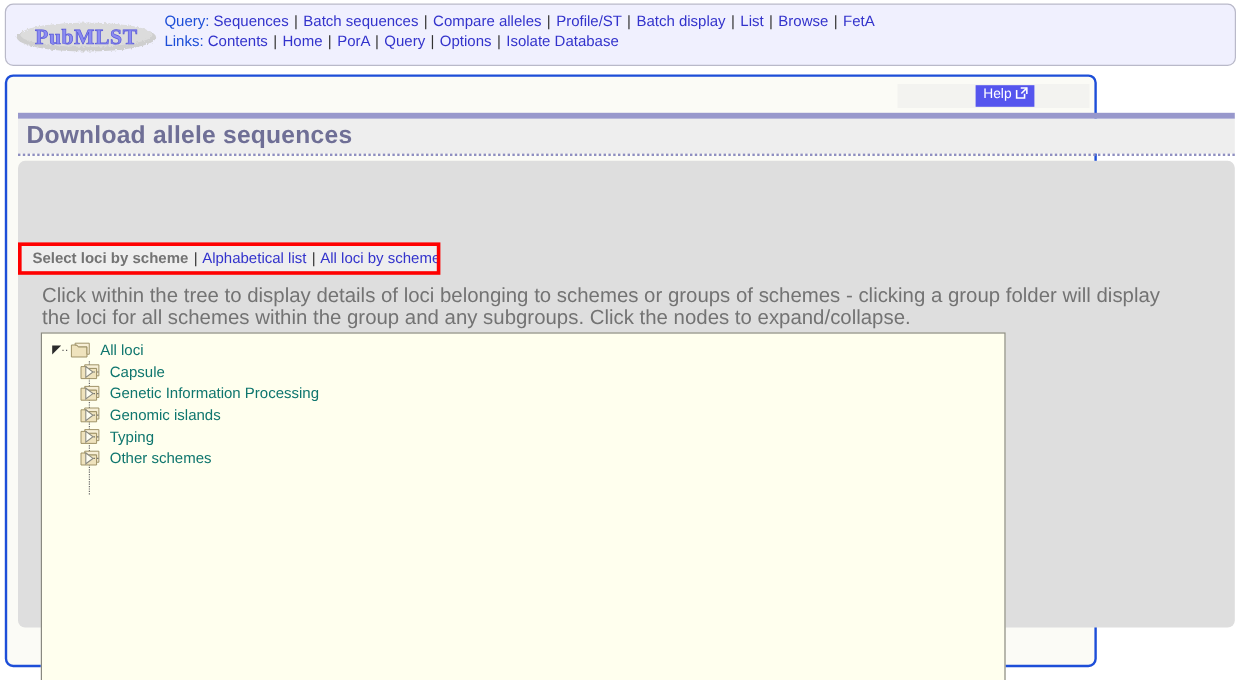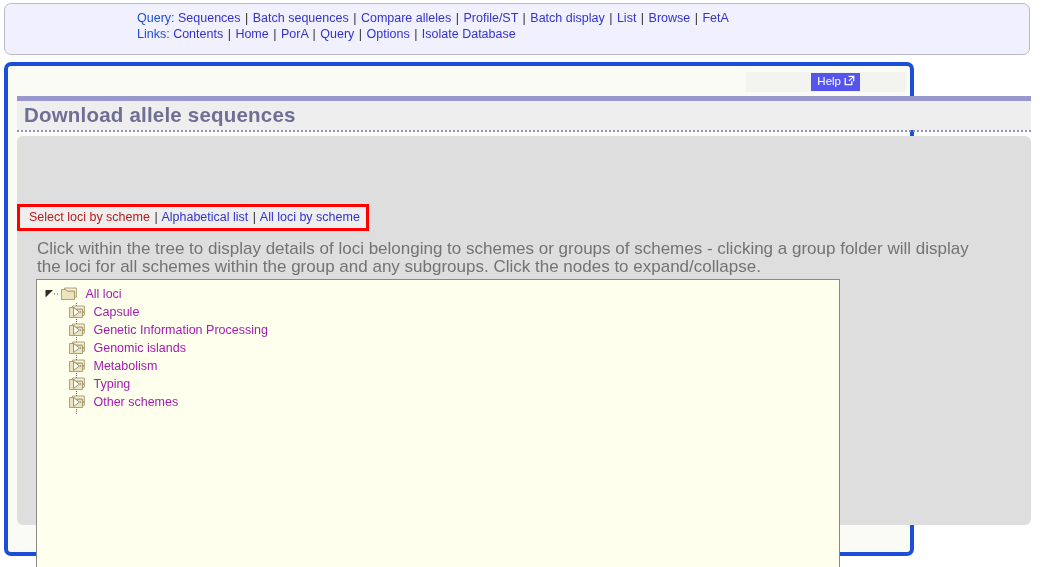--- a/index.html
+++ b/index.html
@@ -57,21 +57,21 @@
   .sep { color: #333; padding: 0 1px; }
 
   
   #page-frame {
     position: absolute;
     left: 4px;
     top: 62px;
     width: 910px;
     height: 494px;
     background: #fbfbf6;
-    border: 4px solid #1d4ed8;
+    border: 2px solid #1d4ed8;
     border-radius: 7px;
     box-sizing: border-box;
   }
 
   
   #help-row {
     position: absolute;
     right: 4px;
     top: 6px;
     width: 160px;
@@ -170,21 +170,21 @@
     top: 3px;
     right: 3px;
     bottom: 3px;
     background: #eeeeee;
     padding: 3px 8px 0 9px;
     box-sizing: border-box;
     font-size: 12.5px;
     white-space: nowrap;
     color: #111;
   }
-  #mode-bar .current { color: #b91c1c; }
+  #mode-bar .current { color: #737373; font-weight: bold; }
 
   
   #instructions {
     position: absolute;
     left: 20px;
     top: 104px;
     width: 955px;
     font-size: 17px;
     line-height: 17.5px;
     color: #737373;
@@ -208,21 +208,21 @@
     top: 5px;
     width: 780px;
   }
 
   .tree-node {
     position: relative;
     height: 18px;
     line-height: 18px;
     white-space: nowrap;
     font-size: 12.5px;
-    color: #a21caf;
+    color: #0f766e;
   }
   .tree-node.child { padding-left: 26px; }
 
   .toggle {
     position: absolute;
     left: 0;
     top: 0;
     width: 16px;
     height: 18px;
   }
@@ -253,20 +253,35 @@
     border-left: 1px dotted #6a6a6a;
   }
 
   svg { overflow: visible; }
 </style>
 </head>
 <body>
 
 <div id="top-banner">
 
+  <div id="logo">
+    <svg width="122" height="30" viewBox="0 0 122 30" xmlns="http://www.w3.org/2000/svg" aria-hidden="true">
+      <defs>
+        <filter id="rough">
+          <feTurbulence type="fractalNoise" baseFrequency="0.55" numOctaves="3" result="n"></feTurbulence>
+          <feDisplacementMap in="SourceGraphic" in2="n" scale="3"></feDisplacementMap>
+        </filter>
+      </defs>
+      <g filter="url(#rough)">
+        <ellipse cx="61" cy="15" rx="58" ry="12" fill="#cfcfcf"></ellipse>
+        <ellipse cx="61" cy="13" rx="55" ry="10" fill="#dcdcdc"></ellipse>
+      </g>
+      <text x="61" y="21" text-anchor="middle" font-family="Liberation Serif, serif" font-size="18" font-weight="bold" fill="#8c8cf2" stroke="#5a5ad8" stroke-width="0.6" letter-spacing="0.5">PubMLST</text>
+    </svg>
+  </div>
 
   <div id="nav-lines">
 
     <div class="nav-line">
       <span class="nav-label">Query:</span>
       <span>
         <a class="link">Sequences</a>
       </span>
       <span class="sep">|</span>
       <a class="link">Batch sequences</a>
@@ -401,65 +416,50 @@
             </span>
             <span class="folder">
               <svg width="16" height="14" viewBox="0 0 16 14" xmlns="http://www.w3.org/2000/svg">
                 <path d="M0.5 2.5 L5.0 2.5 L6.2 4.0 L13.5 4.0 L13.5 12.5 L0.5 12.5 Z" fill="#efe3bd" stroke="#9c8f63" stroke-width="0.8"></path>
                 <path d="M3.6 1.0 L15.4 1.0 L15.4 10.2 L13.5 10.2 L13.5 4.0 L6.2 4.0 L5.0 2.5 L3.6 2.5 Z" fill="#f7efd6" stroke="#9c8f63" stroke-width="0.8"></path>
               </svg>
             </span>
             <span class="node-label">Genomic islands</span>
           </div>
 
+
           <div class="tree-node child">
             <span class="toggle">
               <svg width="16" height="18" viewBox="0 0 16 18" xmlns="http://www.w3.org/2000/svg">
                 <path d="M4.5 4.5 L10.5 9.0 L4.5 13.5 Z" fill="#fdfdf2" stroke="#8a8a80" stroke-width="0.9"></path>
                 <line x1="11" y1="9" x2="15.5" y2="9" stroke="#5a5a5a" stroke-width="1" stroke-dasharray="1 2"></line>
               </svg>
             </span>
             <span class="folder">
               <svg width="16" height="14" viewBox="0 0 16 14" xmlns="http://www.w3.org/2000/svg">
                 <path d="M0.5 2.5 L5.0 2.5 L6.2 4.0 L13.5 4.0 L13.5 12.5 L0.5 12.5 Z" fill="#efe3bd" stroke="#9c8f63" stroke-width="0.8"></path>
                 <path d="M3.6 1.0 L15.4 1.0 L15.4 10.2 L13.5 10.2 L13.5 4.0 L6.2 4.0 L5.0 2.5 L3.6 2.5 Z" fill="#f7efd6" stroke="#9c8f63" stroke-width="0.8"></path>
               </svg>
             </span>
-            <span class="node-label">Metabolism</span>
+            <span class="node-label">Typing</span>
           </div>
 
           <div class="tree-node child">
             <span class="toggle">
               <svg width="16" height="18" viewBox="0 0 16 18" xmlns="http://www.w3.org/2000/svg">
                 <path d="M4.5 4.5 L10.5 9.0 L4.5 13.5 Z" fill="#fdfdf2" stroke="#8a8a80" stroke-width="0.9"></path>
                 <line x1="11" y1="9" x2="15.5" y2="9" stroke="#5a5a5a" stroke-width="1" stroke-dasharray="1 2"></line>
               </svg>
             </span>
             <span class="folder">
               <svg width="16" height="14" viewBox="0 0 16 14" xmlns="http://www.w3.org/2000/svg">
                 <path d="M0.5 2.5 L5.0 2.5 L6.2 4.0 L13.5 4.0 L13.5 12.5 L0.5 12.5 Z" fill="#efe3bd" stroke="#9c8f63" stroke-width="0.8"></path>
                 <path d="M3.6 1.0 L15.4 1.0 L15.4 10.2 L13.5 10.2 L13.5 4.0 L6.2 4.0 L5.0 2.5 L3.6 2.5 Z" fill="#f7efd6" stroke="#9c8f63" stroke-width="0.8"></path>
               </svg>
             </span>
-            <span class="node-label">Typing</span>
-          </div>
-
-          <div class="tree-node child">
-            <span class="toggle">
-              <svg width="16" height="18" viewBox="0 0 16 18" xmlns="http://www.w3.org/2000/svg">
-                <path d="M4.5 4.5 L10.5 9.0 L4.5 13.5 Z" fill="#fdfdf2" stroke="#8a8a80" stroke-width="0.9"></path>
-                <line x1="11" y1="9" x2="15.5" y2="9" stroke="#5a5a5a" stroke-width="1" stroke-dasharray="1 2"></line>
-              </svg>
-            </span>
-            <span class="folder">
-              <svg width="16" height="14" viewBox="0 0 16 14" xmlns="http://www.w3.org/2000/svg">
-                <path d="M0.5 2.5 L5.0 2.5 L6.2 4.0 L13.5 4.0 L13.5 12.5 L0.5 12.5 Z" fill="#efe3bd" stroke="#9c8f63" stroke-width="0.8"></path>
-                <path d="M3.6 1.0 L15.4 1.0 L15.4 10.2 L13.5 10.2 L13.5 4.0 L6.2 4.0 L5.0 2.5 L3.6 2.5 Z" fill="#f7efd6" stroke="#9c8f63" stroke-width="0.8"></path>
-              </svg>
-            </span>
             <span class="node-label">Other schemes</span>
           </div>
 
 
         </div>
       </div>
     </div>
 
   </div>
 </div>

